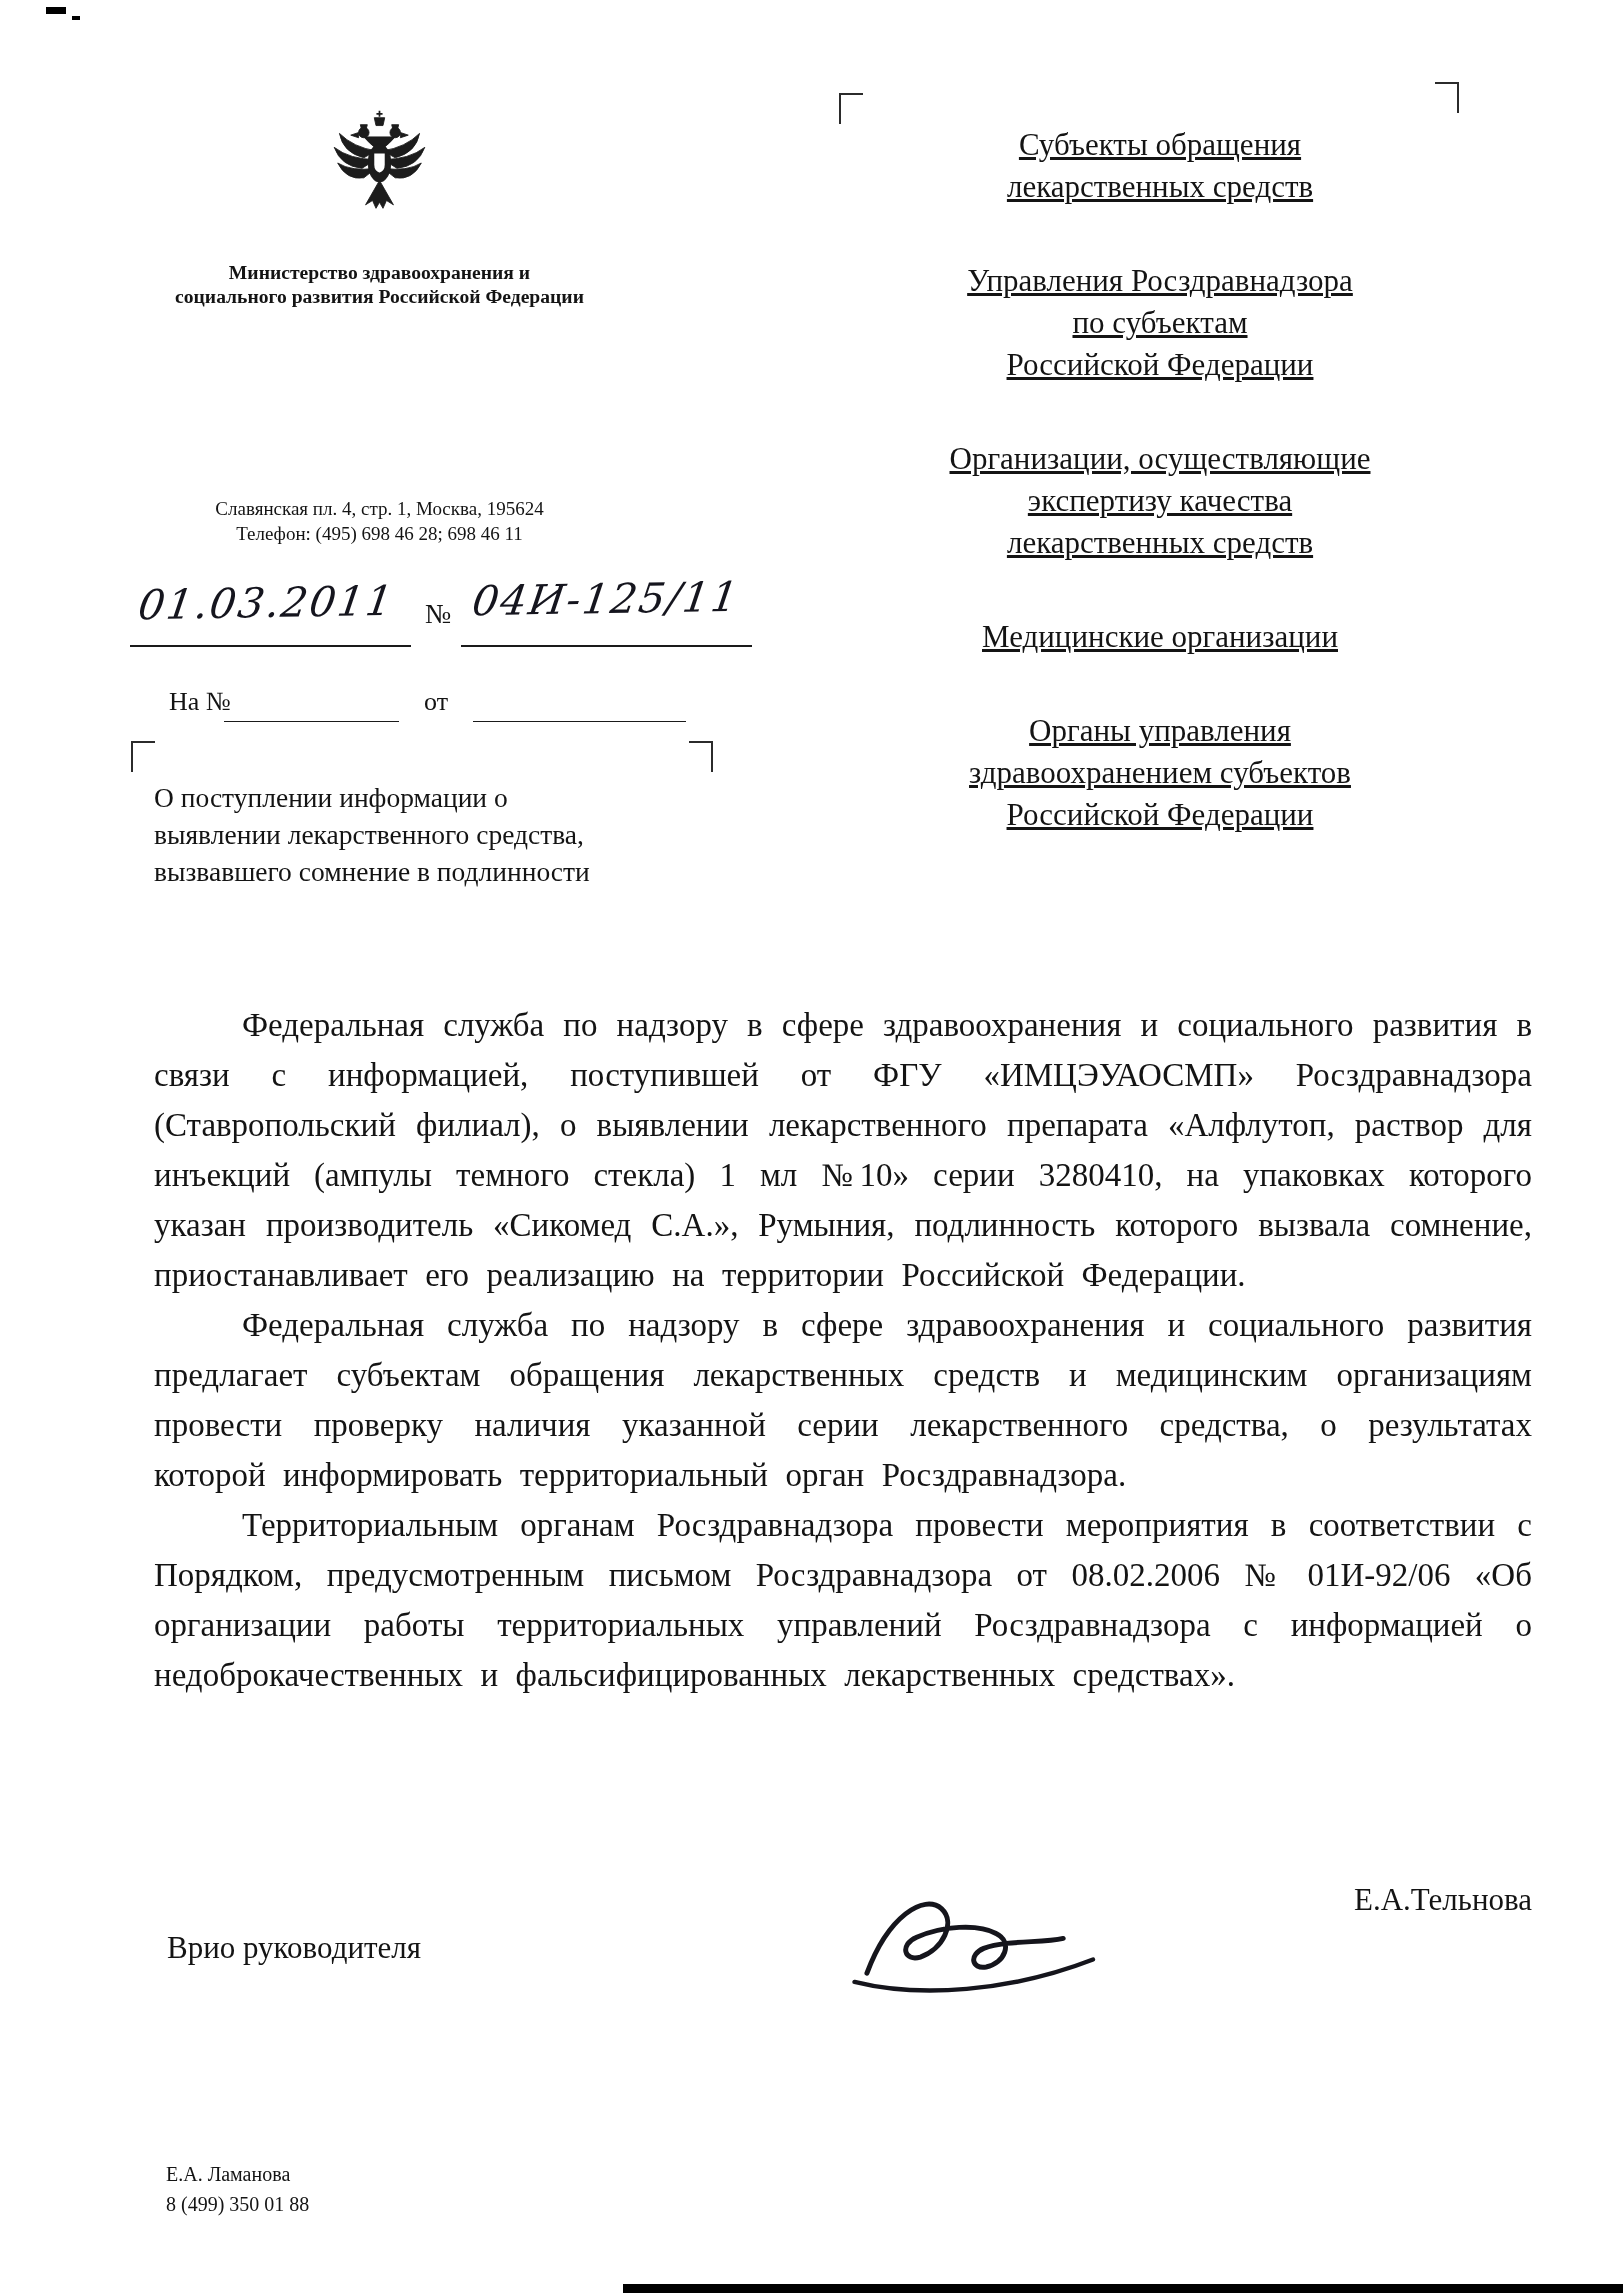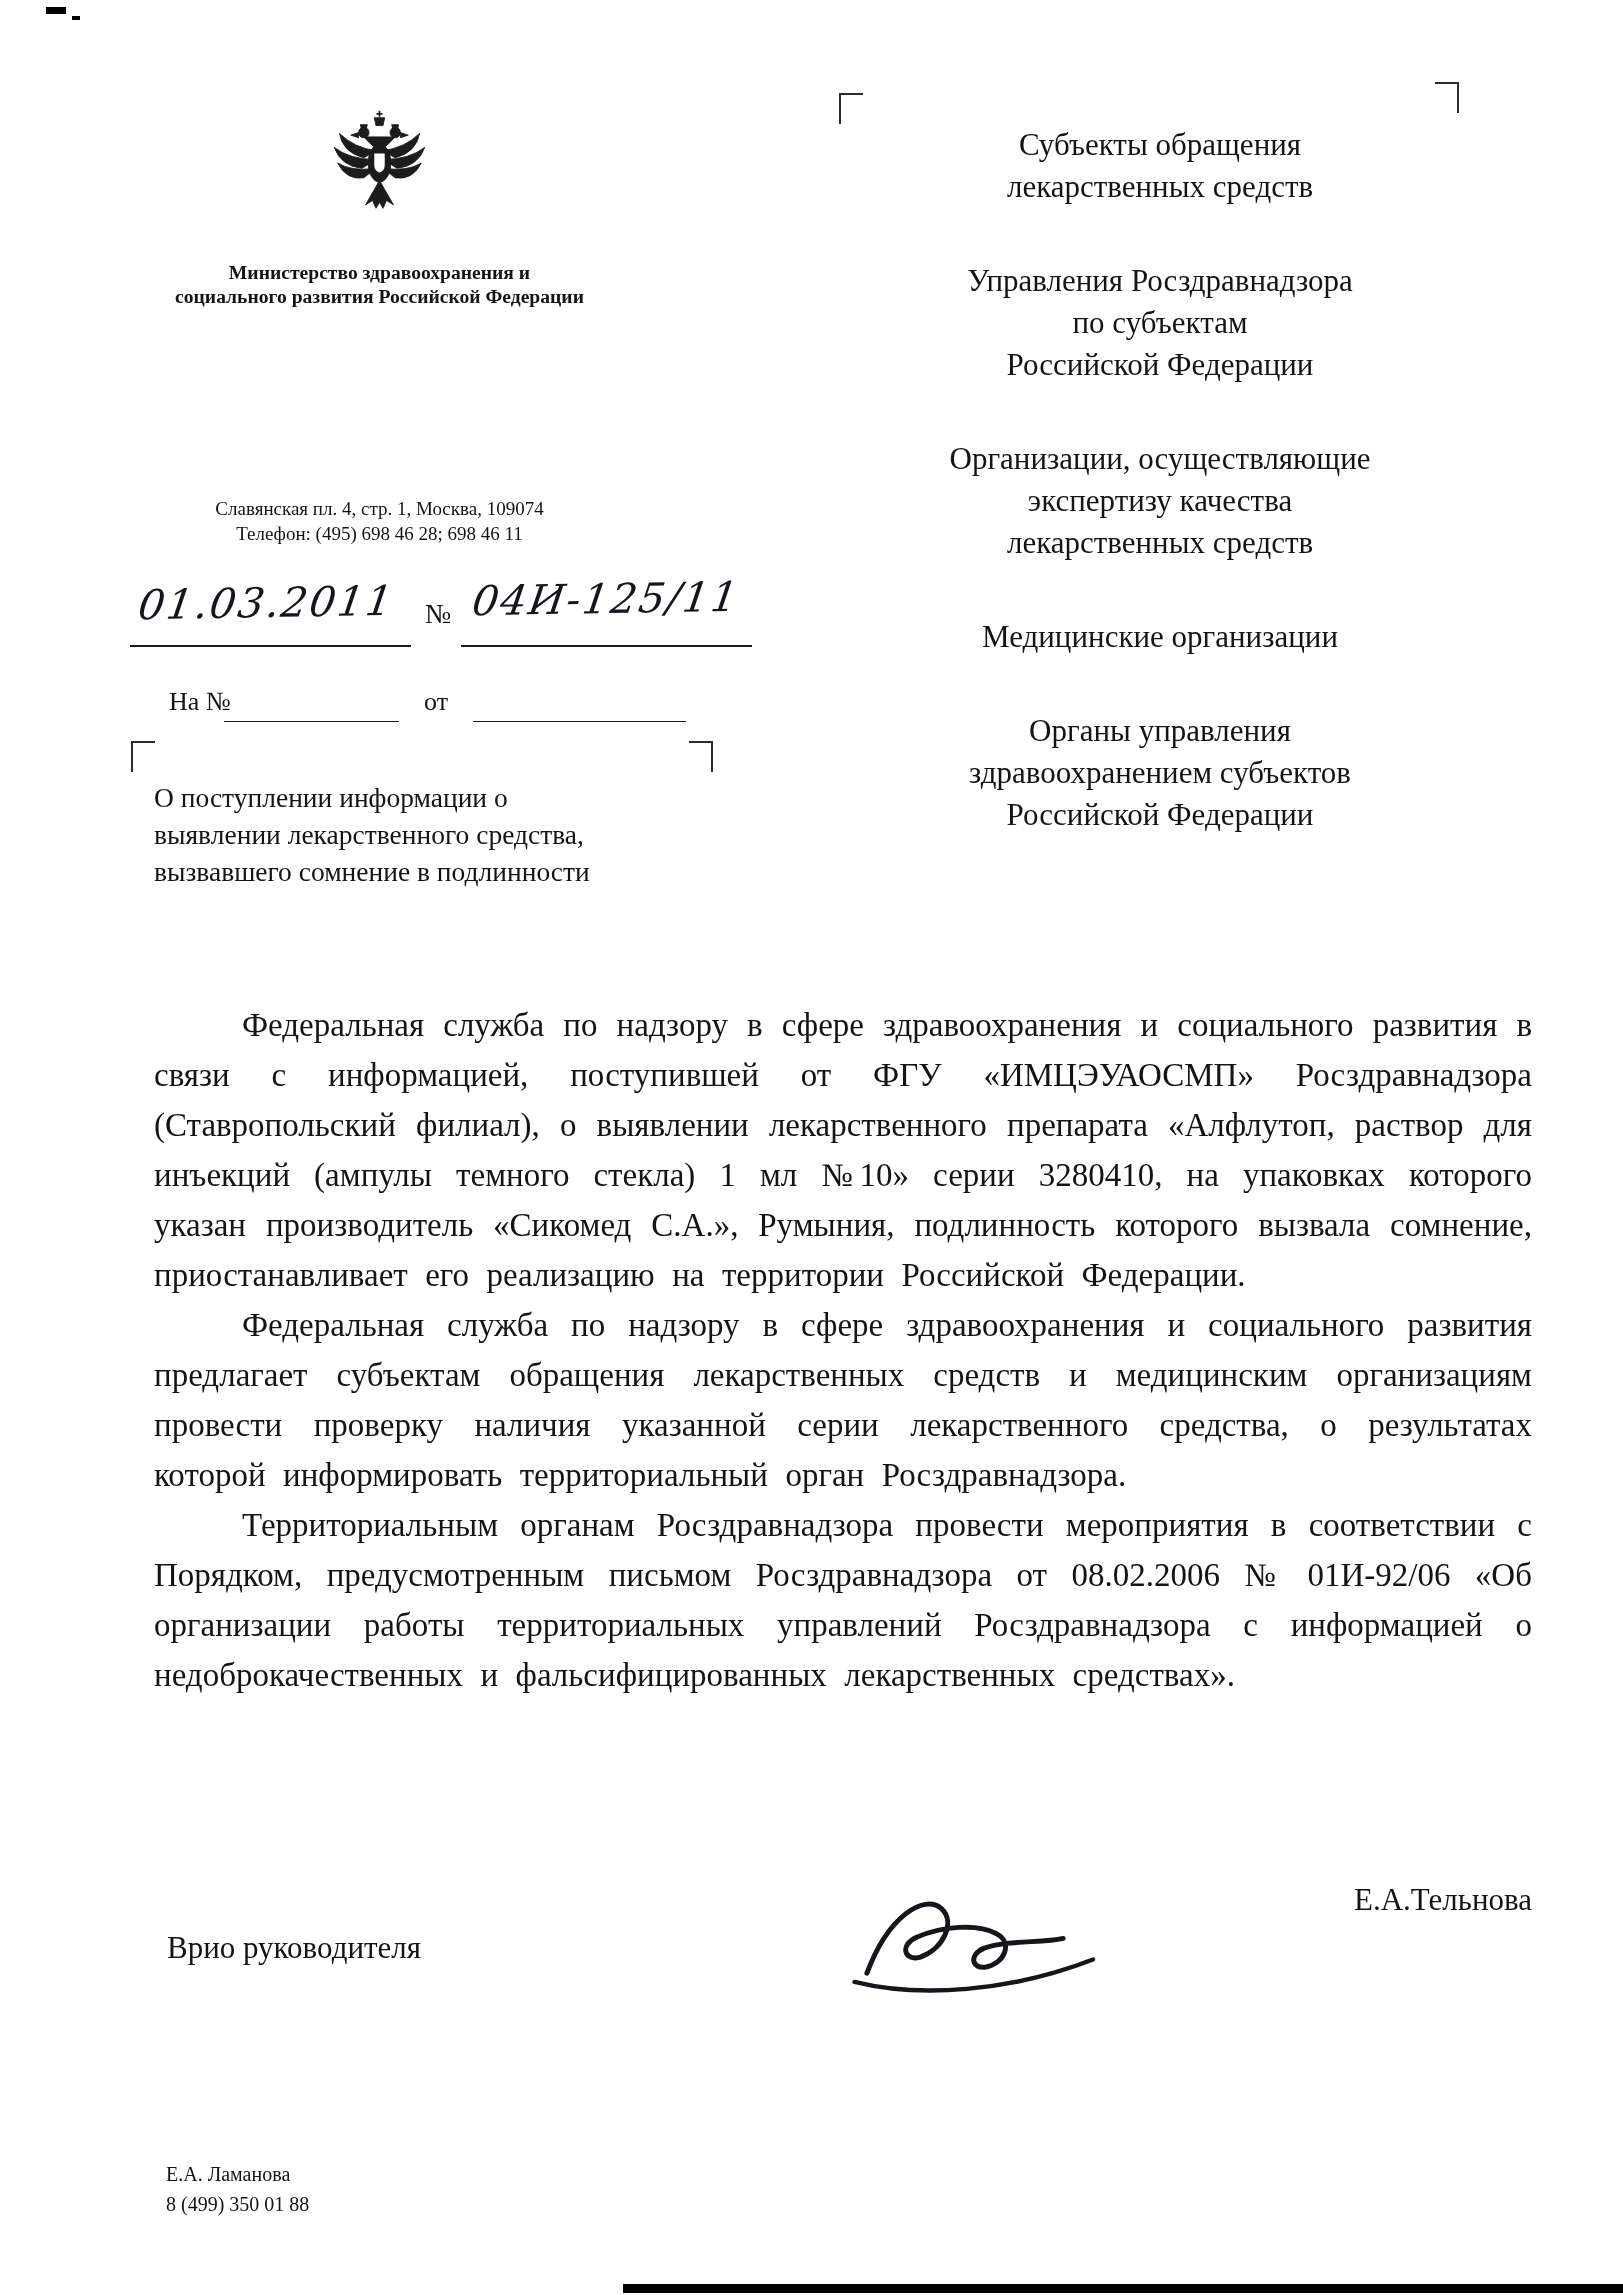--- a/index.html
+++ b/index.html
@@ -39,21 +39,21 @@
   .corner-tr { border-top:2px solid #2b2b2b; border-right:2px solid #2b2b2b; width:22px; height:29px; }
   #subj-corner-left  { left:131px;  top:741px; }
   #subj-corner-right { left:689px; top:741px; }
   #top-corner-mid    { left:839px; top:93px; }
   #top-corner-right  { left:1435px; top:82px; }
 
   #subject { left:137px; top:779px; width:589px; font-size:27.5px; line-height:37px;margin-left:17px; }
 
   
   #recipients { left:898px; top:124px; width:524px; text-align:center; font-size:31px; line-height:42px; }
-  .recipient { white-space:pre-line; margin:0 0 52px 0; }
+  .recipient { white-space:pre-line; margin:0 0 52px 0;text-decoration:underline; }
 
   
   #body { left:154px; top:1000px; width:1378px; font-size:33px; line-height:50px;
           text-align:justify; word-spacing:9.2px; }
   #body p { margin:0; text-indent:88px; }
 
   
   #sig-position { left:167px;  top:1930px; font-size:31px; }
   #sig-image    { left:844px; top:1885px; width:262px; height:118px; }
   #sig-name     { left:1231px; top:1882px; width:301px; text-align:right; font-size:31px; }
@@ -101,21 +101,21 @@
         <path d="M64 68 Q92 72 108 62 Q98 82 78 79 Z"></path>
         <ellipse cx="60" cy="62" rx="13" ry="22"></ellipse>
         <path d="M60 82 L44 110 L52 105 L56 114 L60 107 L64 114 L68 105 L76 110 Z"></path>
         <path d="M53 50 h14 v14 q0 8 -7 10 q-7 -2 -7 -10 Z" fill="#ffffff" stroke-width="2"></path>
       </g>
     </svg>
   </div>
 
   <div class="abs center pre" id="ministry">Министерство здравоохранения и
 социального развития Российской Федерации</div>
-  <div class="abs center" id="address">Славянская пл. 4, стр. 1, Москва, 109074</div>
+  <div class="abs center" id="address">Славянская пл. 4, стр. 1, Москва, 195624</div>
   <div class="abs center" id="phone">Телефон: (495) 698 46 28; 698 46 11</div>
 
   <div class="abs hw" id="hw-date">01.03.2011</div>
   <div class="abs" id="no-label">№</div>
   <div class="abs hw" id="hw-number">04И-125/11</div>
   <div class="abs rule" id="date-line"></div>
   <div class="abs rule" id="number-line"></div>
 
   <div class="abs" id="reply-label">На №</div>
   <div class="abs rule" id="reply-line1"></div>

